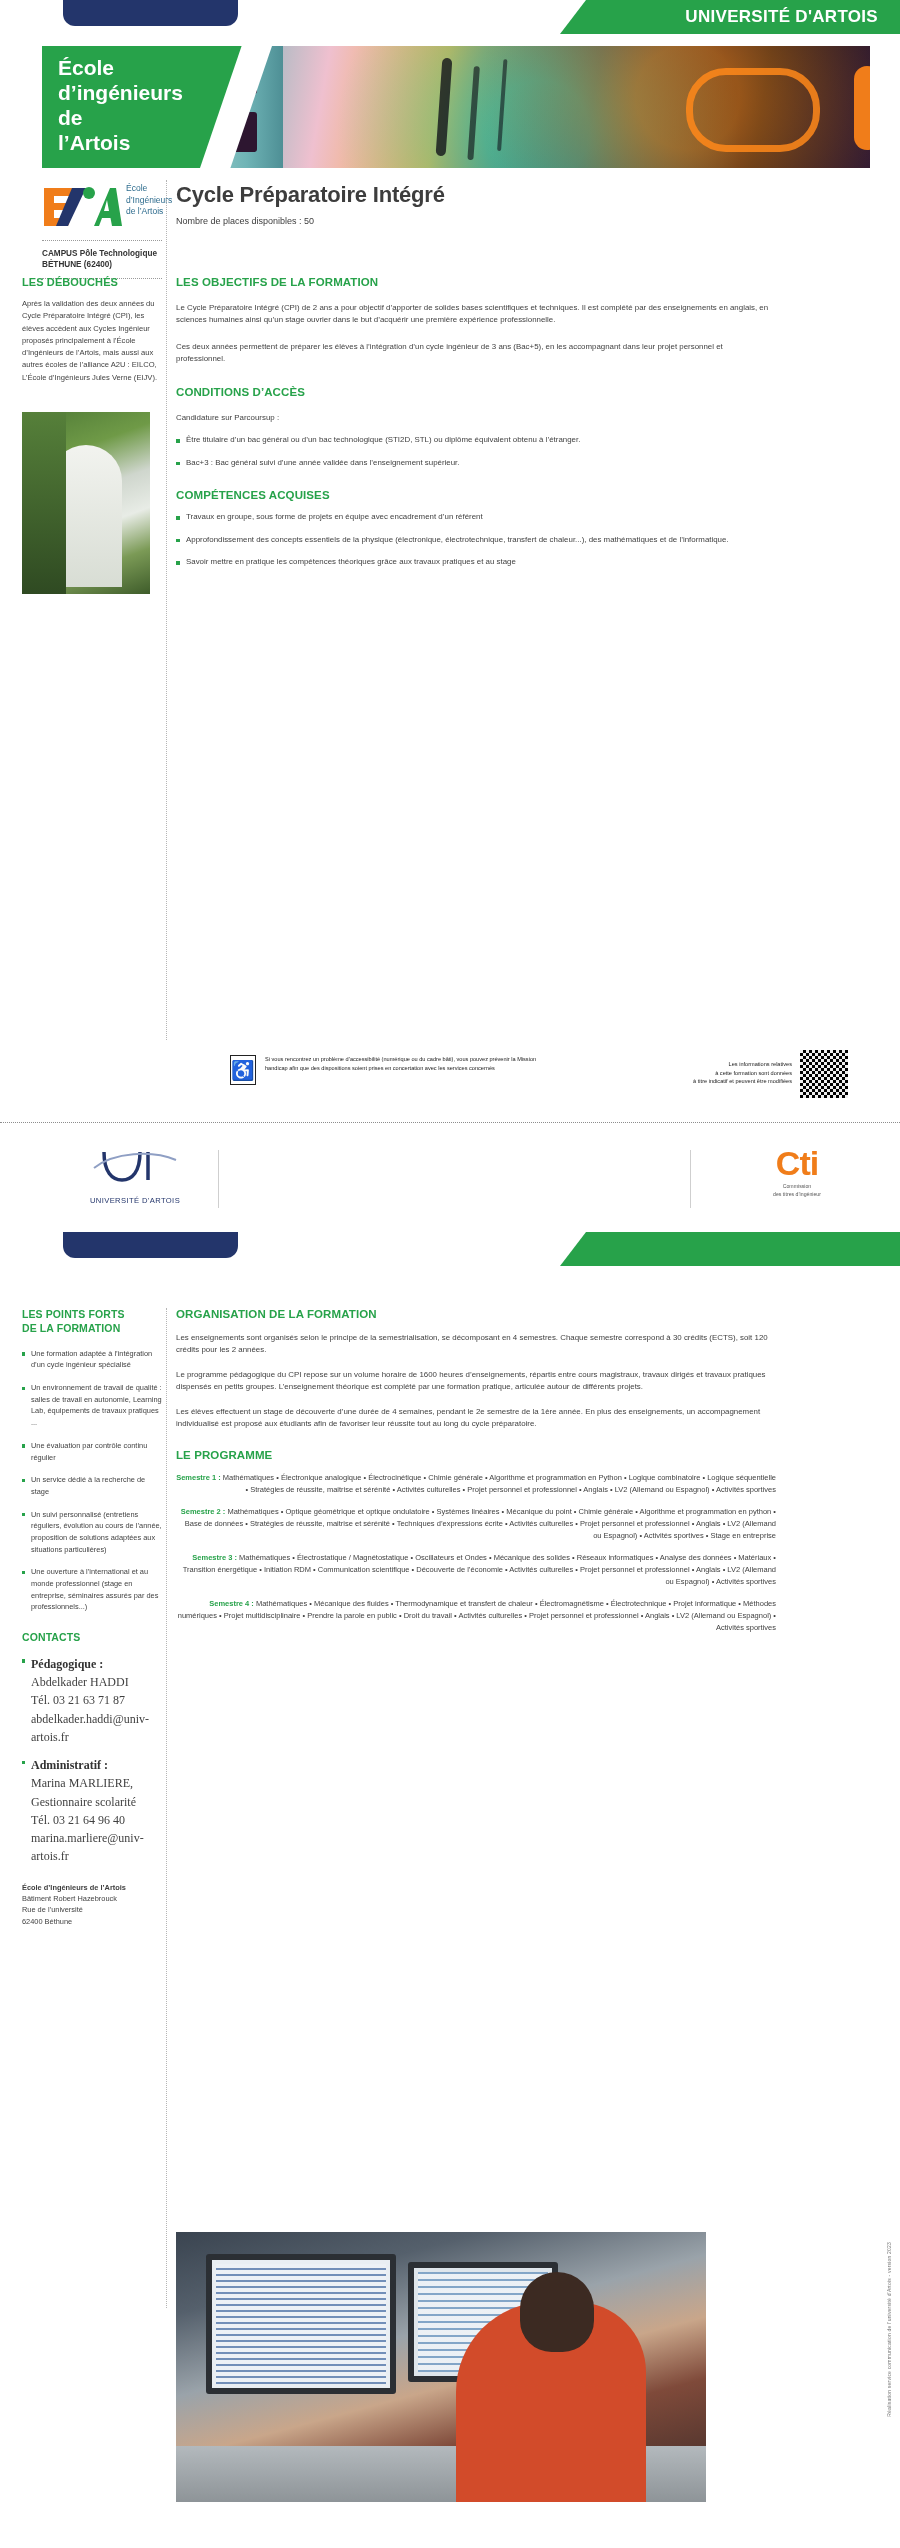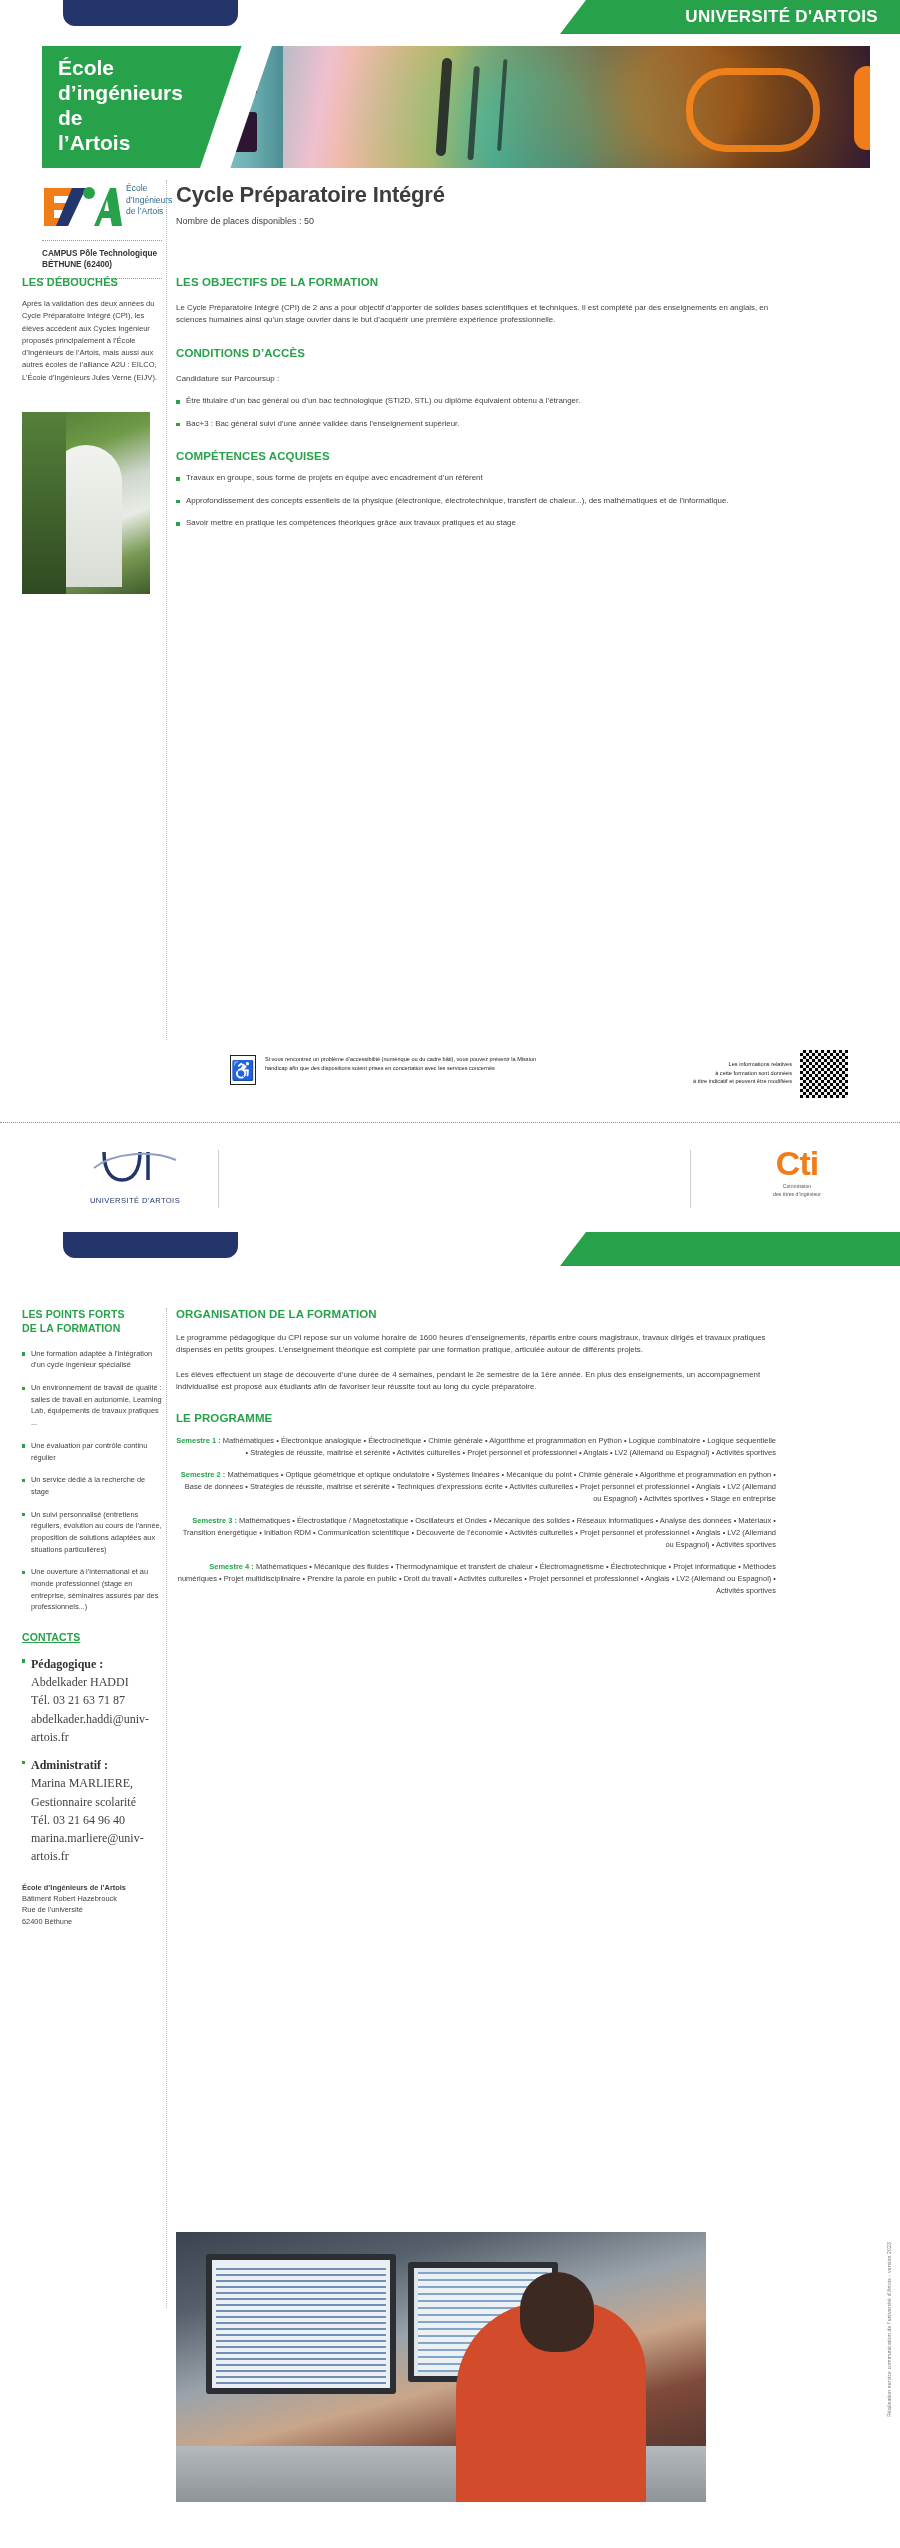--- a/index.html
+++ b/index.html
@@ -226,21 +226,21 @@
   .p2-lcol { position:absolute; left:22px; top:76px; width:140px; }
   .p2-lcol .h-green { font-size:10.5px; line-height:1.32; display:block; }
   .p2-lcol ul { list-style:none; margin-top:12px; }
   .p2-lcol ul li {
     position:relative; font-size:7.4px; line-height:1.58; color:#3f3f3f;
     padding-left:9px; margin-bottom:11px;
   }
   .p2-lcol ul li::before {
     content:""; position:absolute; left:0; top:4.5px; width:3.3px; height:3.3px; background:#27a24a;
   }
-  .contacts-h { margin-top:18px;text-decoration:underline; }
+  .contacts-h { margin-top:18px; }
   .contact-item { margin-top:10px; position:relative; padding-left:9px; font-size:12px; line-height:1.52; color:#3f3f3f;font-family:Liberation Serif, serif; }
   .contact-item::before { content:""; position:absolute; left:0; top:4.5px; width:3.3px; height:3.3px; background:#27a24a; }
   .contact-item b { color:#333; }
   .addr { margin-top:16px; font-size:7.4px; line-height:1.55; color:#3f3f3f; }
   .addr b { display:block; }
 
   .p2-mcol { position:absolute; left:176px; top:76px; width:600px; }
   .p2-mcol .h-green { font-size:11.5px; }
   .p2-mcol p { font-size:7.9px; line-height:1.58; color:#3f3f3f; }
   .p2-mcol .gap12 { margin-top:12px; }
@@ -347,20 +347,21 @@
     <div class="lcol">
       <div class="h-green">LES DÉBOUCHÉS</div>
       <p>Après la validation des deux années du Cycle Préparatoire Intégré (CPI), les élèves accèdent aux Cycles Ingénieur proposés principalement à l’École d’Ingénieurs de l’Artois, mais aussi aux autres écoles de l’alliance A2U : EILCO, L’École d’Ingénieurs Jules Verne (EIJV).</p>
     </div>
 
     <div class="photo-arch"></div>
 
     <div class="mcol">
       <div class="h-green">LES OBJECTIFS DE LA FORMATION</div>
       <p class="gap14">Le Cycle Préparatoire Intégré (CPI) de 2 ans a pour objectif d’apporter de solides bases scientifiques et techniques. Il est complété par des enseignements en anglais, en sciences humaines ainsi qu’un stage ouvrier dans le but d’acquérir une première expérience professionnelle.</p>
+      <p class="gap14">Ces deux années permettent de préparer les élèves à l’intégration d’un cycle ingénieur de 3 ans (Bac+5), en les accompagnant dans leur projet personnel et professionnel.</p>
 
       <div class="h-green gap20">CONDITIONS D’ACCÈS</div>
       <p class="gap14">Candidature sur Parcoursup :</p>
       <ul class="bul">
         <li>Être titulaire d’un bac général ou d’un bac technologique (STI2D, STL) ou diplôme équivalent obtenu à l’étranger.</li>
         <li>Bac+3 : Bac général suivi d’une année validée dans l’enseignement supérieur.</li>
       </ul>
 
       <div class="h-green gap20">COMPÉTENCES ACQUISES</div>
       <ul class="bul">
@@ -440,20 +441,21 @@
       <div class="addr">
         <b>École d’Ingénieurs de l’Artois</b>
         <span>Bâtiment Robert Hazebrouck</span><br>
         <span>Rue de l’université</span><br>
         <span>62400 Béthune</span>
       </div>
     </div>
 
     <div class="p2-mcol">
       <div class="h-green">ORGANISATION DE LA FORMATION</div>
+      <p class="gap12">Les enseignements sont organisés selon le principe de la semestrialisation, se décomposant en 4 semestres. Chaque semestre correspond à 30 crédits (ECTS), soit 120 crédits pour les 2 années.</p>
       <p class="gap12">Le programme pédagogique du CPI repose sur un volume horaire de 1600 heures d’enseignements, répartis entre cours magistraux, travaux dirigés et travaux pratiques dispensés en petits groupes. L’enseignement théorique est complété par une formation pratique, articulée autour de différents projets.</p>
       <p class="gap12">Les élèves effectuent un stage de découverte d’une durée de 4 semaines, pendant le 2e semestre de la 1ère année. En plus des enseignements, un accompagnement individualisé est proposé aux étudiants afin de favoriser leur réussite tout au long du cycle préparatoire.</p>
 
       <div class="h-green gap18">LE PROGRAMME</div>
 
       <div class="sem">
         <b>Semestre 1 :</b><span> Mathématiques • Électronique analogique • Électrocinétique • Chimie générale • Algorithme et programmation en Python • Logique combinatoire • Logique séquentielle • Stratégies de réussite, maitrise et sérénité • Activités culturelles • Projet personnel et professionnel • Anglais • LV2 (Allemand ou Espagnol) • Activités sportives</span>
       </div>
       <div class="sem">
         <b>Semestre 2 :</b><span> Mathématiques • Optique géométrique et optique ondulatoire • Systèmes linéaires • Mécanique du point • Chimie générale • Algorithme et programmation en python • Base de données • Stratégies de réussite, maitrise et sérénité • Techniques d’expressions écrite • Activités culturelles • Projet personnel et professionnel • Anglais • LV2 (Allemand ou Espagnol) • Activités sportives • Stage en entreprise</span>

